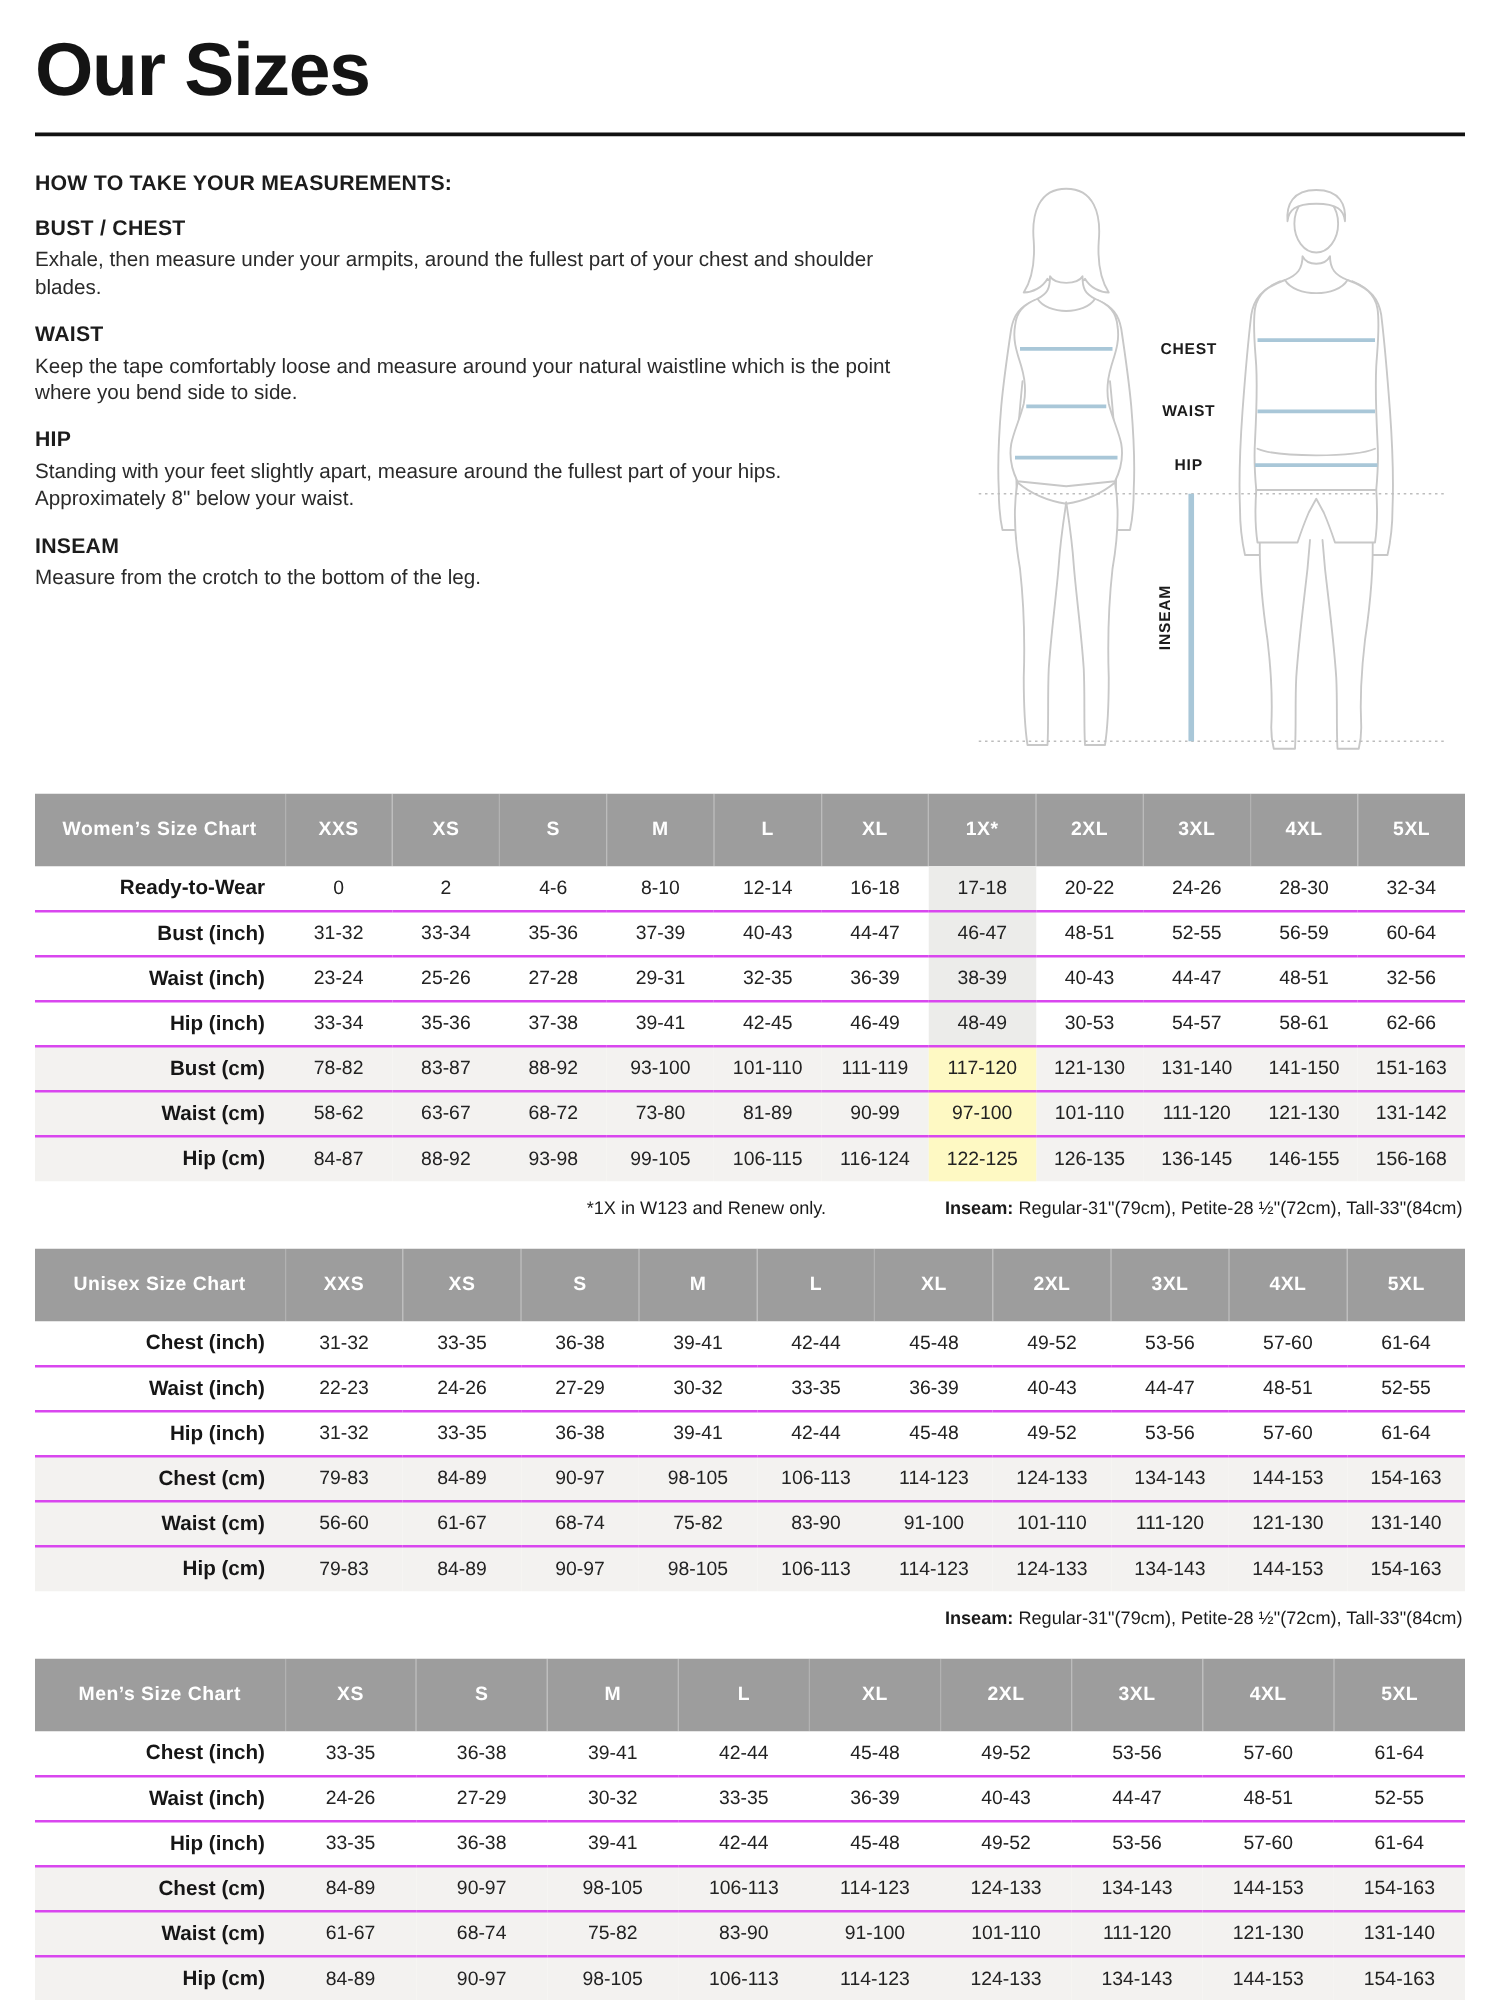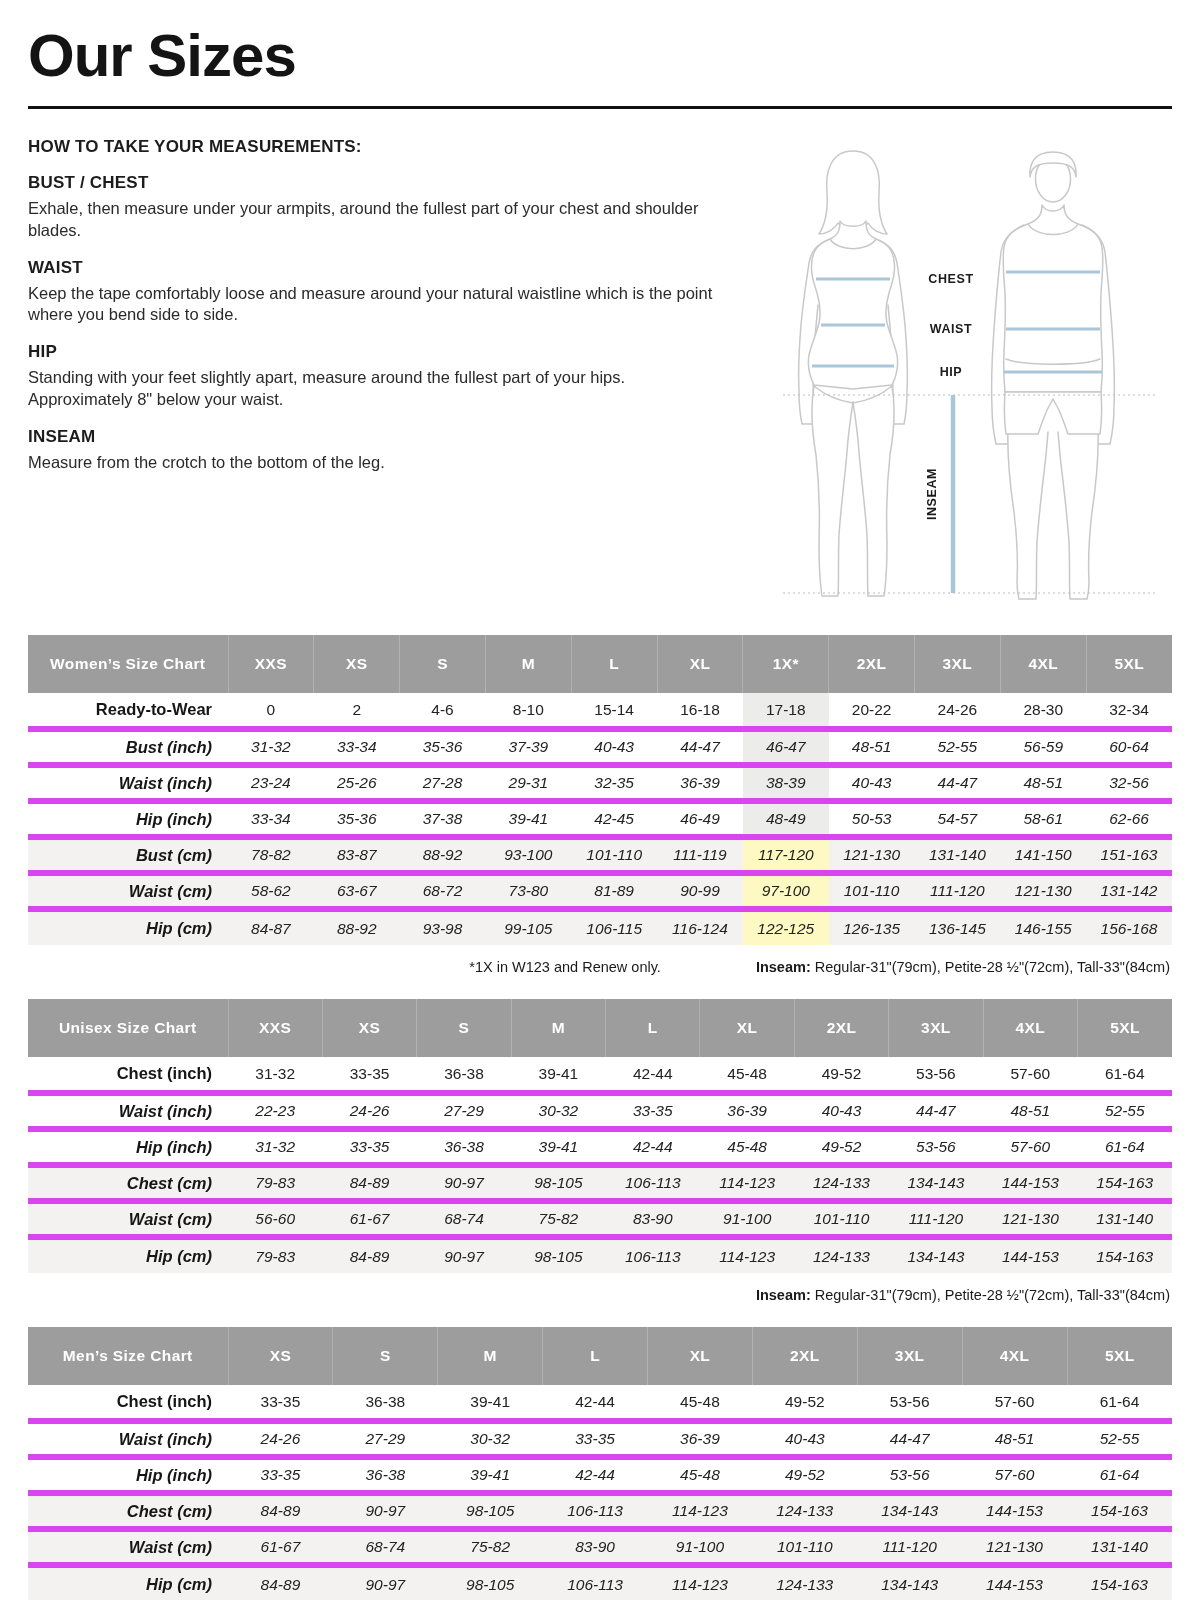--- a/index.html
+++ b/index.html
@@ -42,21 +42,21 @@
     font-size:15.5px;
   }
   table.size-table col.label-col { width:200px; }
   table.size-table thead th {
     background:#9d9d9d; color:#fff; font-weight:bold;
     height:58px; font-size:15.5px; letter-spacing:.4px; text-align:center;
     border-left:1px solid rgba(255,255,255,.22);
   }
   table.size-table thead th:first-child { border-left:none; }
   table.size-table tbody tr { height:36px; }
-  table.size-table tbody tr + tr { border-top:6px solid #d946ef;font-style:italic; }
+  table.size-table tbody tr + tr { border-top:2px solid #d946ef; }
   table.size-table tbody th {
     text-align:right; padding-right:16px; font-weight:bold;
     font-size:16.5px; color:#161616; white-space:nowrap;
   }
   table.size-table tbody td { text-align:center; color:#222; }
   tr.shaded { background:#f3f2f0; }
   td.hl { background:#ececea; }
   tr.shaded td.hl { background:#fef9c3; }
 
   .foot {
@@ -182,21 +182,21 @@
               <th>5XL</th>
             </tr>
           </thead>
           <tbody>
             <tr>
               <th scope="row">Ready-to-Wear</th>
               <td>0</td>
               <td>2</td>
               <td>4-6</td>
               <td>8-10</td>
-              <td>15-14</td>
+              <td>12-14</td>
               <td>16-18</td>
               <td class="hl">17-18</td>
               <td>20-22</td>
               <td>24-26</td>
               <td>28-30</td>
               <td>32-34</td>
             </tr>
             <tr>
               <th scope="row">Bust (inch)</th>
               <td>31-32</td>
@@ -227,21 +227,21 @@
             </tr>
             <tr>
               <th scope="row">Hip (inch)</th>
               <td>33-34</td>
               <td>35-36</td>
               <td>37-38</td>
               <td>39-41</td>
               <td>42-45</td>
               <td>46-49</td>
               <td class="hl">48-49</td>
-              <td>50-53</td>
+              <td>30-53</td>
               <td>54-57</td>
               <td>58-61</td>
               <td>62-66</td>
             </tr>
             <tr class="shaded">
               <th scope="row">Bust (cm)</th>
               <td>78-82</td>
               <td>83-87</td>
               <td>88-92</td>
               <td>93-100</td>

